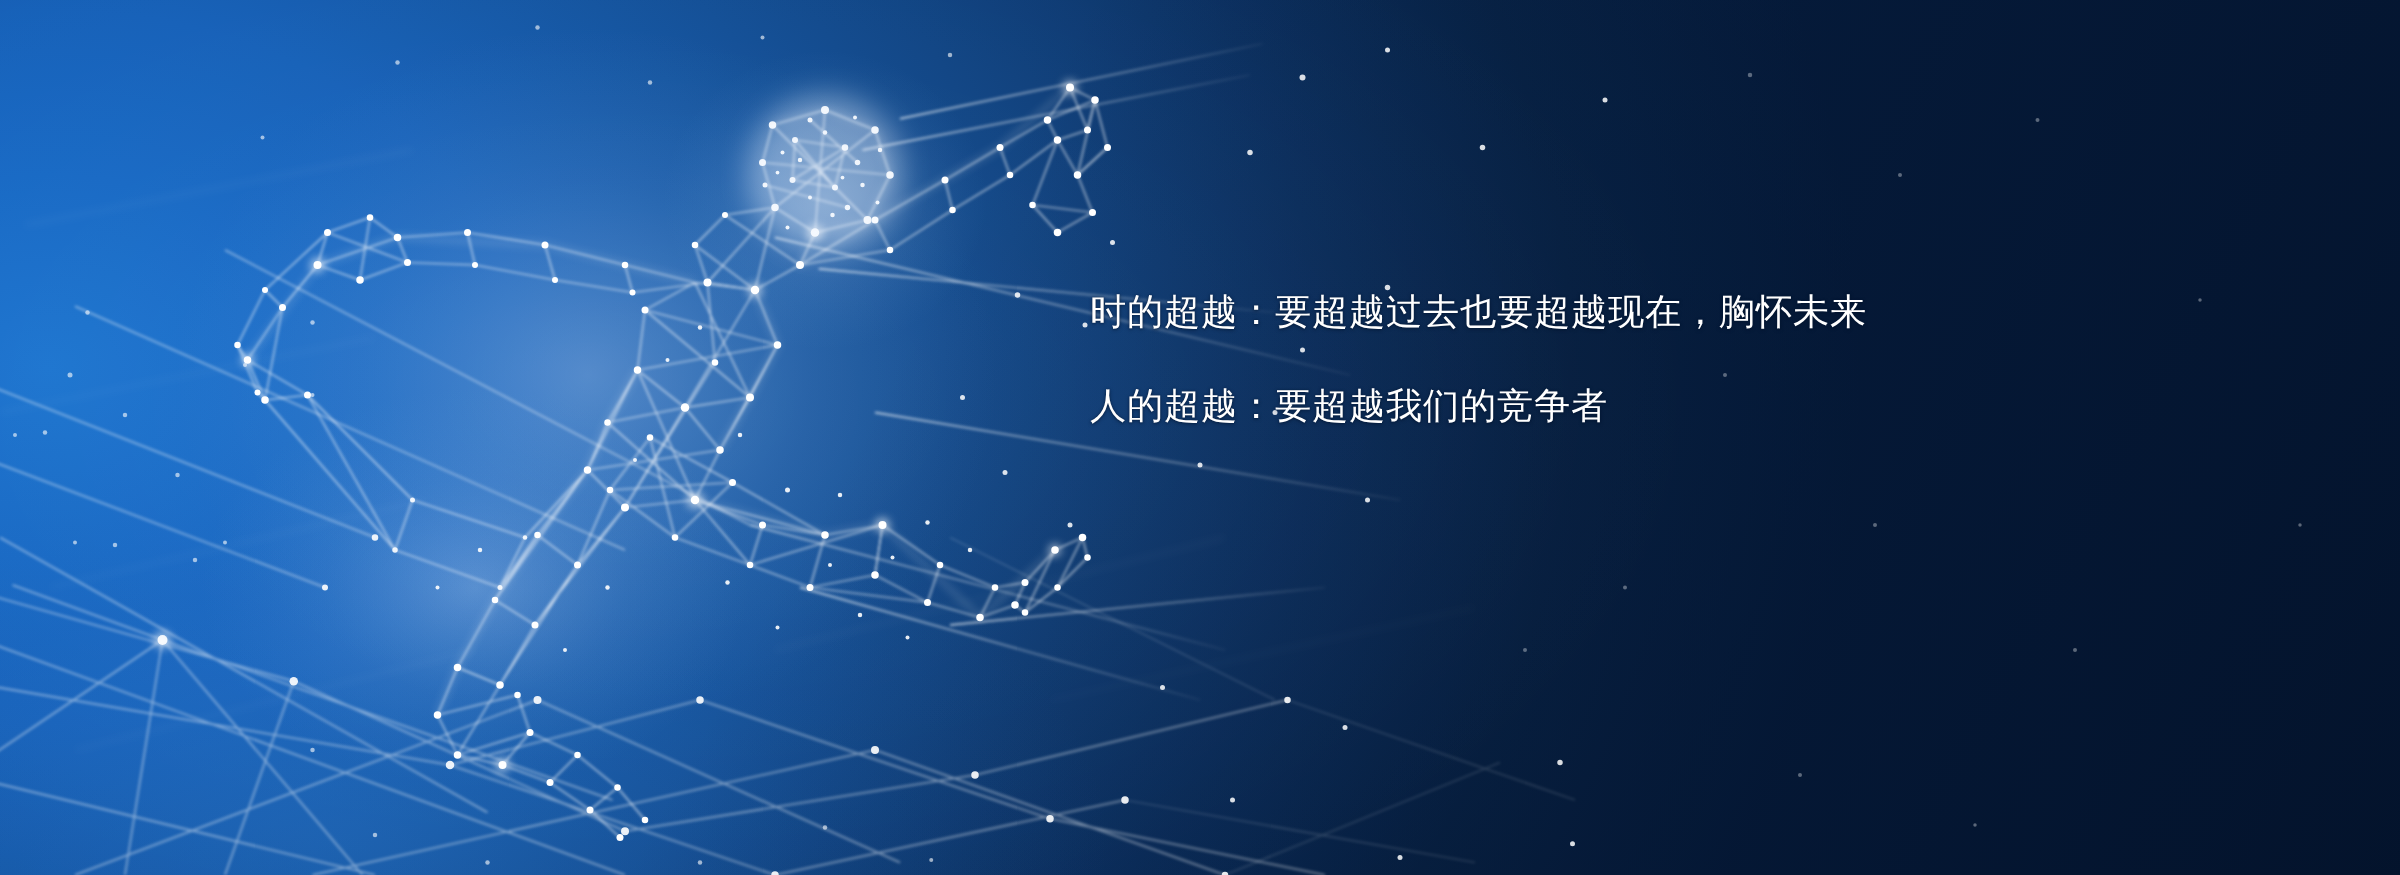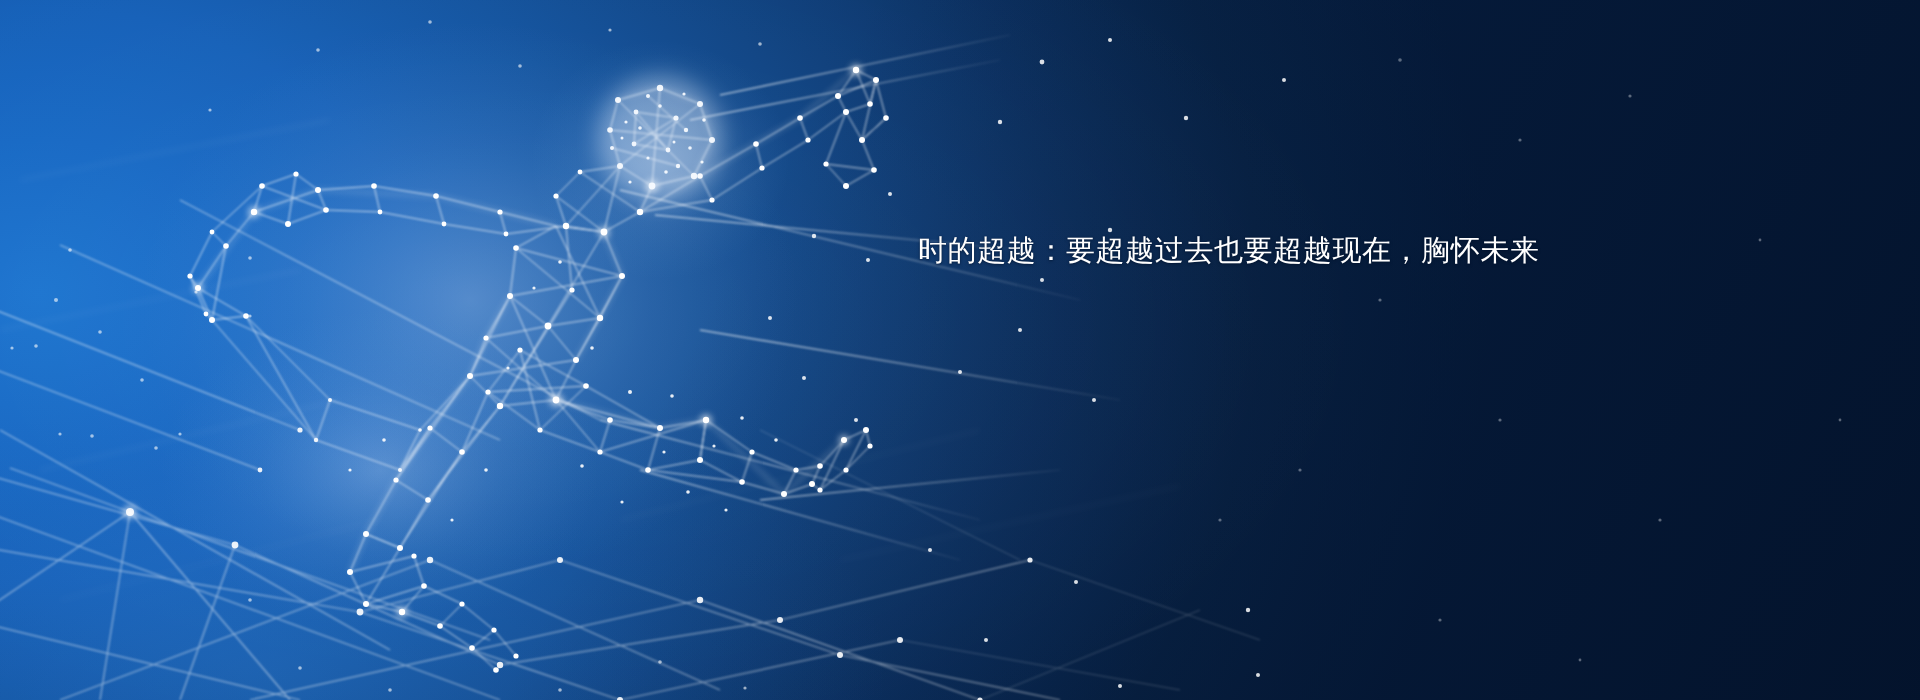--- a/index.html
+++ b/index.html
@@ -62,21 +62,21 @@
   
   .art {
     position: absolute;
     inset: 0;
     width: 1920px;
     height: 700px;
   }
   
   #copy {
     position: absolute;
-    left: 918px;
+    left: 872px;
     top: 236px;
     width: 900px;
   }
   .line {
     color: #ffffff;
     font-size: 29px;
     line-height: 1;
     font-weight: 400;
     letter-spacing: 0.6px;
     white-space: nowrap;
@@ -516,15 +516,16 @@
       <path d="M0 330 L 300 270" stroke-width="1.4"></path>
       <path d="M40 470 L 340 400" stroke-width="1.4"></path>
       <path d="M60 600 L 380 520" stroke-width="1.2"></path>
       <path d="M620 520 L 980 430" stroke-width="1.2"></path>
       <path d="M840 560 L 1180 486" stroke-width="1.0"></path>
     </g>
   </svg>
 
   <div id="copy">
     <div class="line">时的超越：要超越过去也要超越现在，胸怀未来</div>
+    <div class="line">人的超越：要超越我们的竞争者</div>
   </div>
 
 </div>
 
 </body></html>

